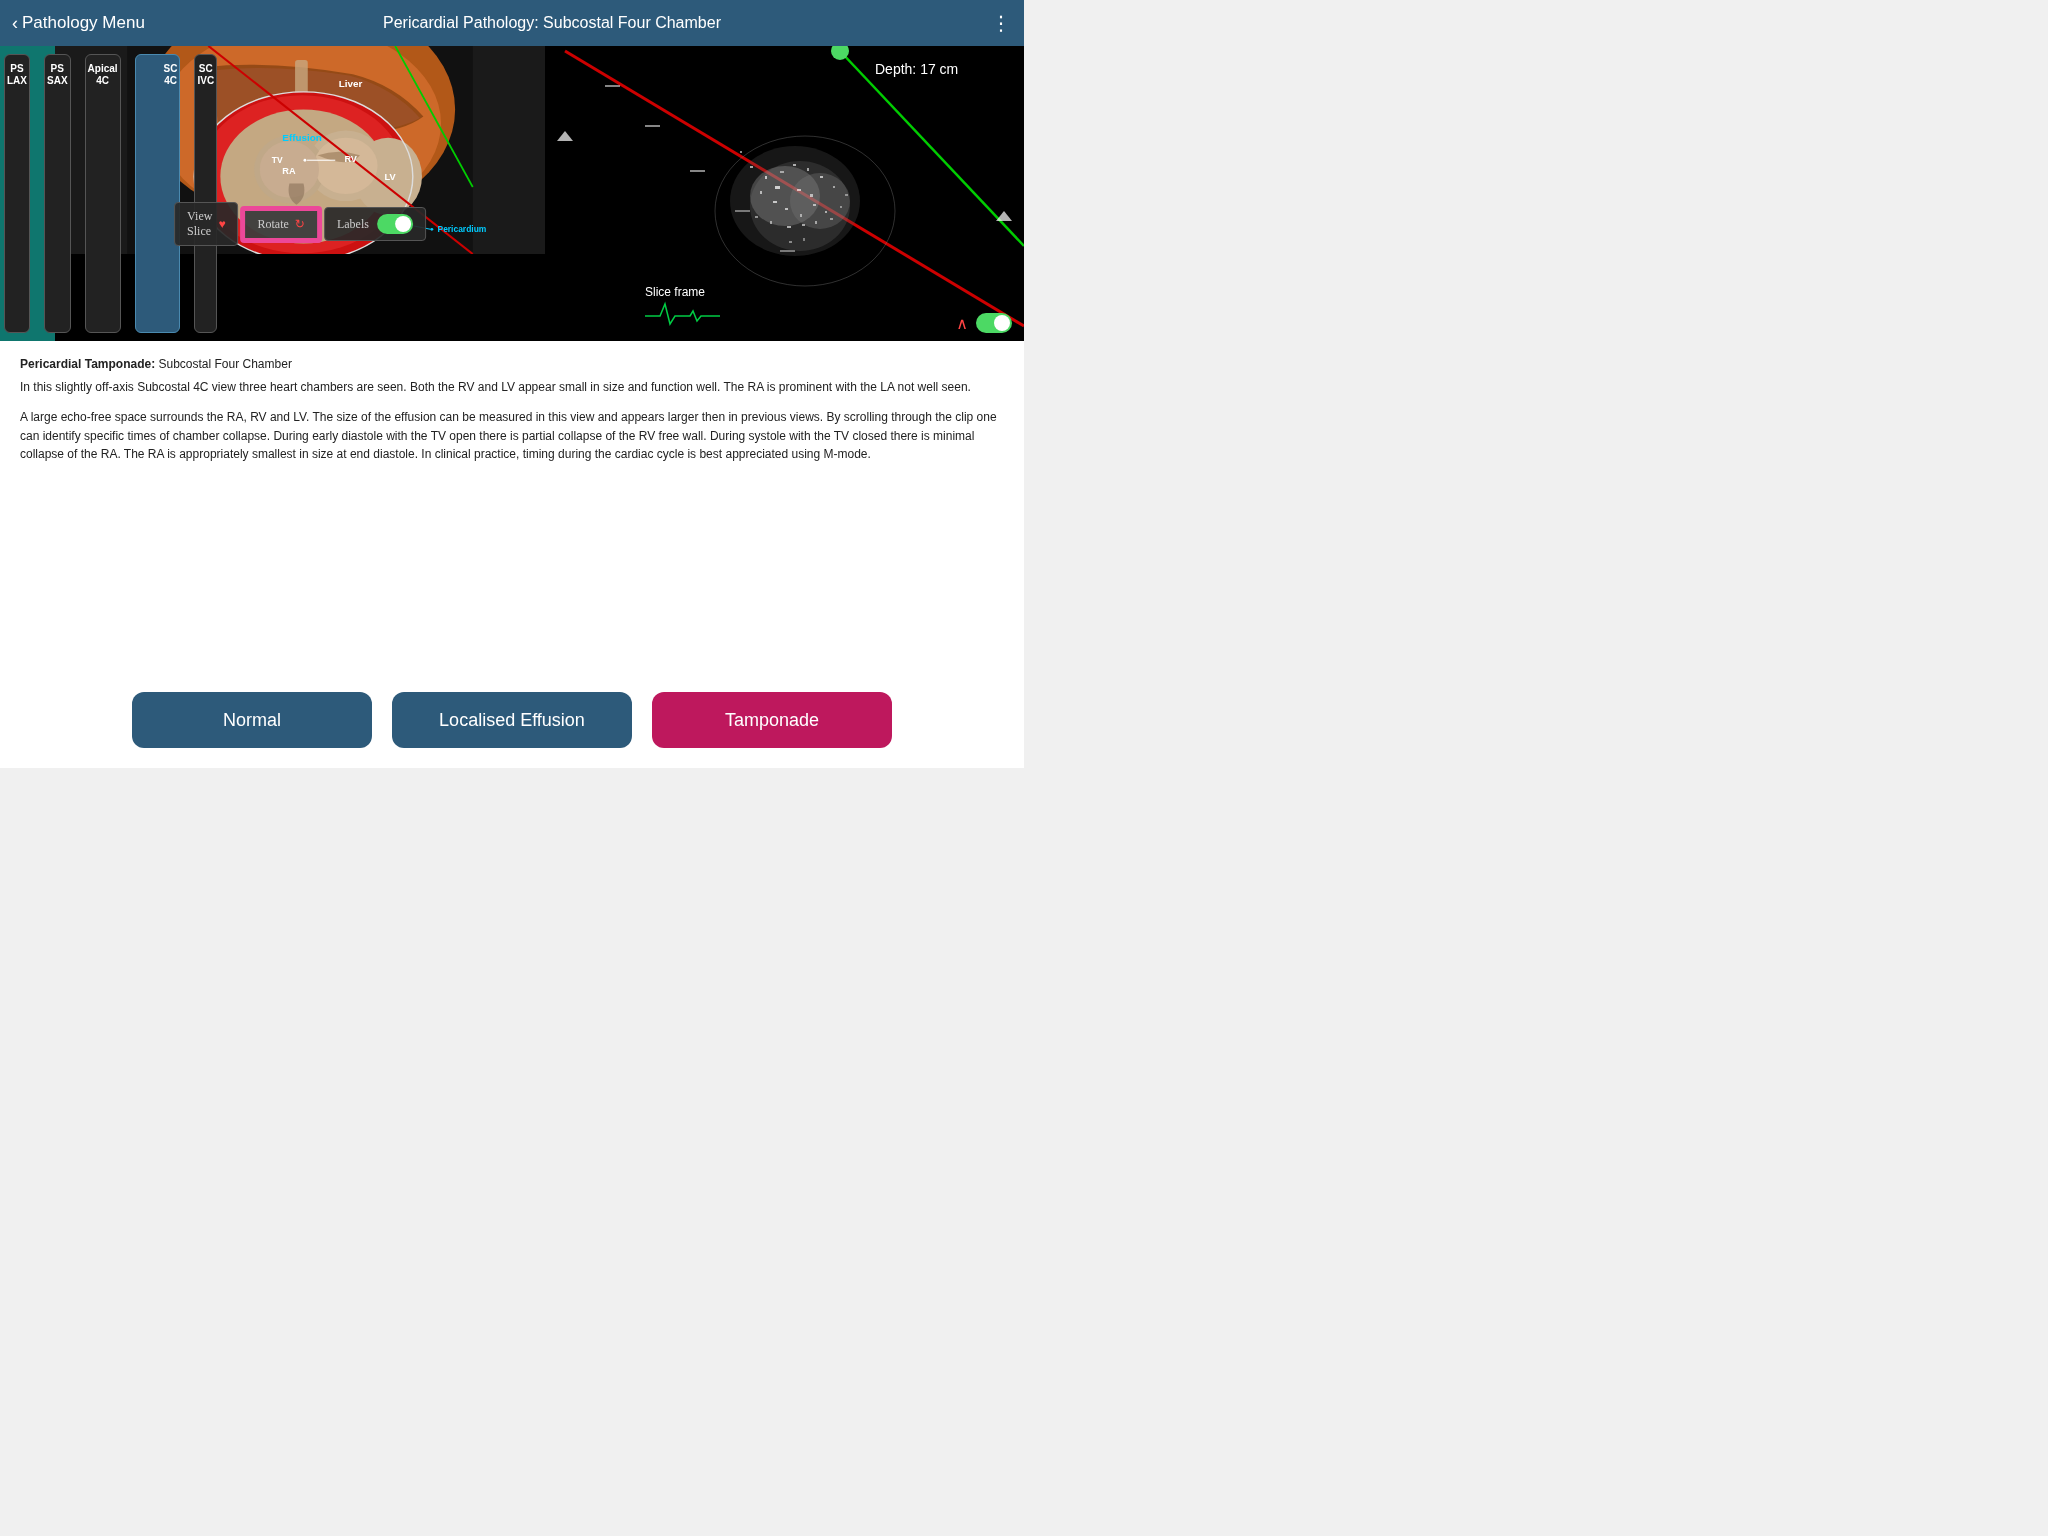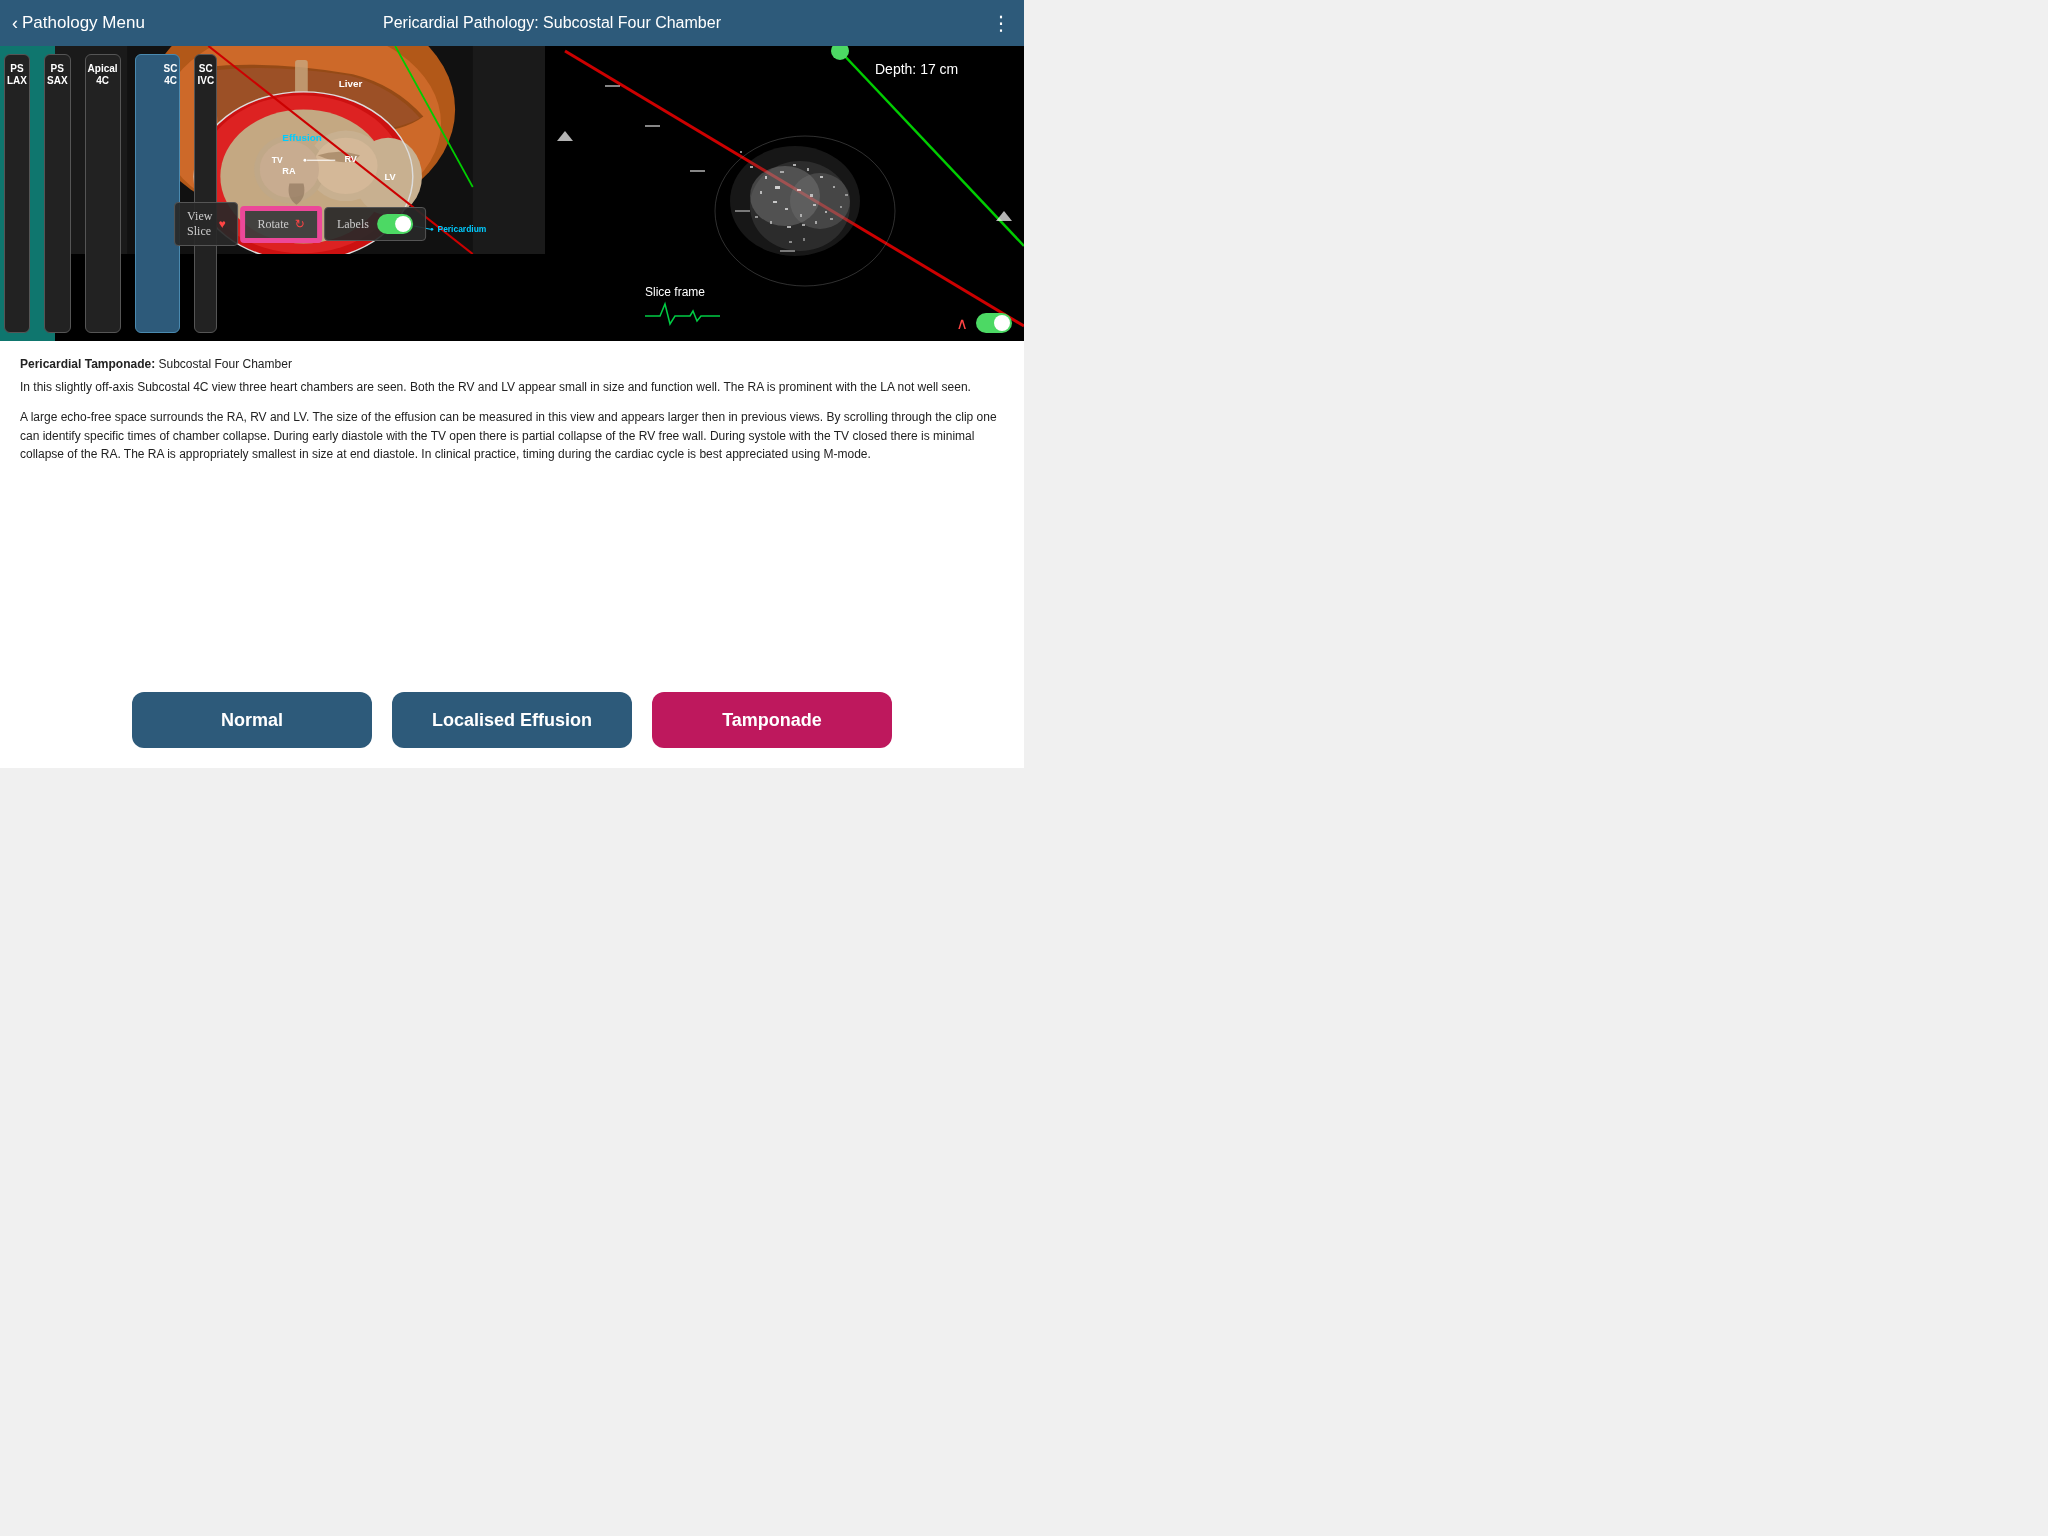--- a/index.html
+++ b/index.html
@@ -170,21 +170,21 @@
       display: flex;
       justify-content: center;
       gap: 20px;
     }
     .bottom-btn {
       flex: 1;
       max-width: 240px;
       height: 56px;
       border-radius: 12px;
       font-size: 18px;
-      font-weight: 700;
+      font-weight: 400;
       color: white;
       border: none;
       cursor: pointer;
     }
     .btn-normal { background: #2d5a7a; }
     .btn-localised { background: #2d5a7a; }
     .btn-tamponade { background: #be185d; }
     .us-toggle {
       position: absolute;
       bottom: 8px;

